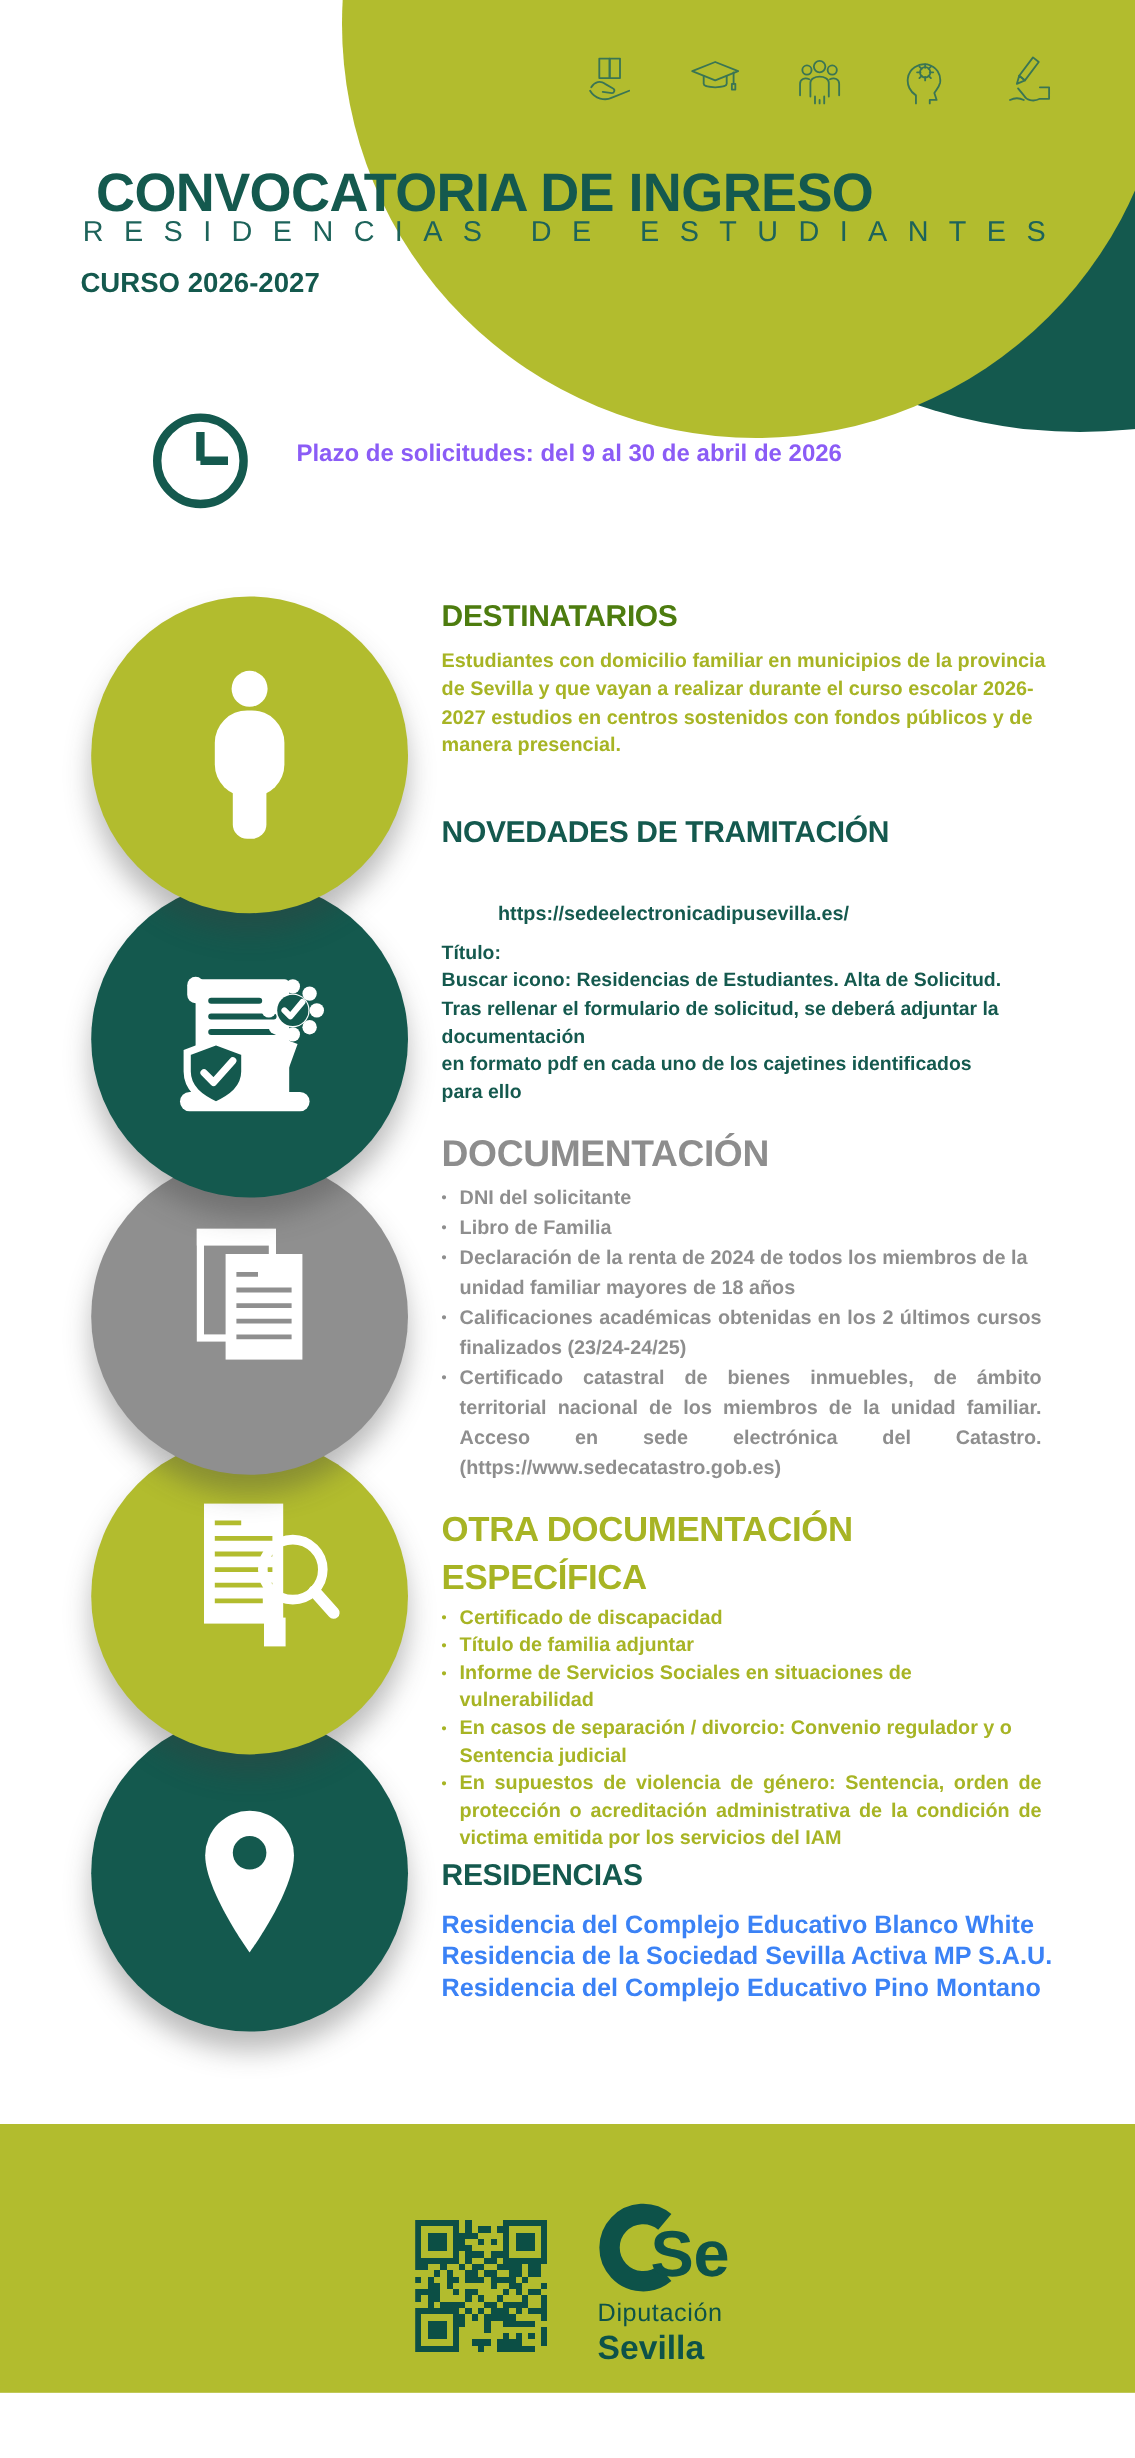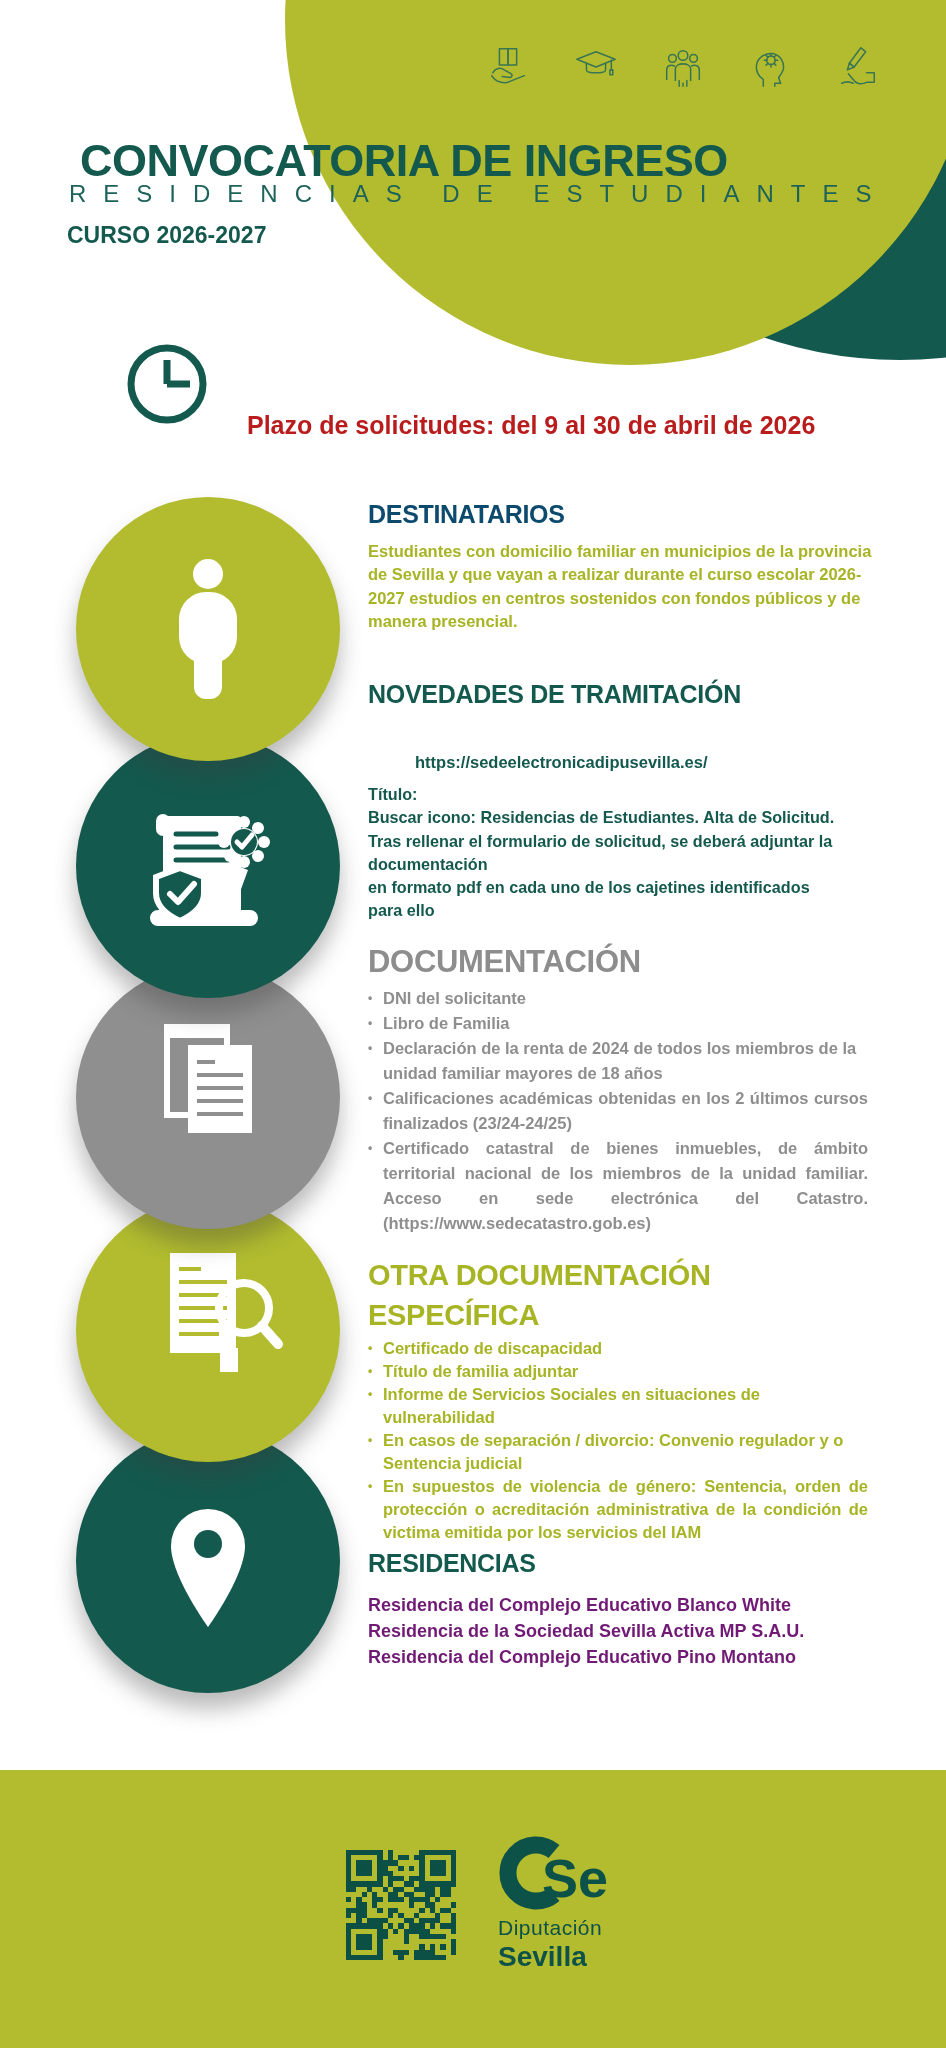--- a/index.html
+++ b/index.html
@@ -9,57 +9,57 @@
   
   .header-bg{position:absolute;top:0;left:0;}
   .top-icons{position:absolute;top:44px;left:486px;display:flex;gap:41px;}
   .top-icons svg{width:46px;height:46px;stroke:#2e6e58;fill:none;stroke-width:1.6;stroke-linecap:round;stroke-linejoin:round;opacity:.9;}
   .title{position:absolute;left:64px;top:122px;font-size:45px;font-weight:700;color:#14594e;letter-spacing:-.5px;line-height:1;margin:16px;}
   .subtitle{position:absolute;left:69px;top:182px;font-size:24px;font-weight:400;color:#1d635a;letter-spacing:17px;line-height:1;}
   .course{position:absolute;left:67px;top:224px;font-size:23px;font-weight:700;color:#14594e;line-height:1;}
 
   
   .clock{position:absolute;left:126px;top:343px;}
-  .deadline-text{position:absolute;left:247px;top:366px;font-size:25px;font-weight:700;color:#b91c1c;line-height:1.2;white-space:nowrap;margin-top:44px;}
+  .deadline-text{position:absolute;left:247px;top:366px;font-size:20px;font-weight:700;color:#8b5cf6;line-height:1.2;white-space:nowrap;}
 
   
   .big-circle{position:absolute;left:76px;width:264px;height:264px;border-radius:50%;box-shadow:0 16px 22px rgba(60,60,60,.35);}
   .big-circle svg{position:absolute;inset:0;}
   .c1{top:497px;background:#b2bc2e;z-index:15;}
   .c2{top:734px;background:#14594e;z-index:14;}
   .c3{top:965px;background:#8f8f8f;z-index:13;}
   .c4{top:1198px;background:#b2bc2e;z-index:12;}
   .c5{top:1429px;background:#14594e;z-index:11;}
 
   
   .sec-heading{position:absolute;left:368px;margin:0;font-weight:700;line-height:1;letter-spacing:-.3px;}
-  .h-dest{top:502px;font-size:25px;color:#0c4a6e;}
+  .h-dest{top:502px;font-size:25px;color:#4d7c0f;}
   .h-nov{top:682px;font-size:25px;color:#14594e;}
   .h-doc{top:946px;font-size:31px;color:#8d8d8d;}
   .h-otra{top:1255px;font-size:29px;color:#a7b424;line-height:40px;}
   .h-res{top:1551px;font-size:25px;color:#14594e;}
 
   .dest-body{position:absolute;left:368px;top:540px;width:505px;font-size:16.5px;line-height:23.3px;font-weight:700;color:#a7b424;}
   .nov-intro{position:absolute;left:368px;top:720px;width:540px;font-size:16.5px;font-weight:700;color:#14594e;line-height:1.2;}
   .nov-url{position:absolute;left:415px;top:753px;font-size:16.5px;font-weight:700;color:#14594e;line-height:1.2;}
   .tramite{position:absolute;left:368px;top:783px;width:545px;font-size:16.2px;font-weight:700;color:#14594e;line-height:23.3px;}
 
   .blist{position:absolute;left:368px;margin:0;padding:0;list-style:none;width:500px;}
   .blist li{position:relative;padding-left:15px;font-weight:700;}
   .blist li::before{content:"•";position:absolute;left:0;top:0;font-size:12px;line-height:inherit;}
   .doc-list{top:986px;font-size:16.5px;line-height:25px;color:#8e8e8e;}
   .doc-list li::before{color:#8e8e8e;}
   .otra-list{top:1337px;font-size:16.5px;line-height:23px;color:#a7b424;}
   .otra-list li::before{color:#a7b424;}
   .justify{text-align:justify;}
 
-  .res-lines{position:absolute;left:368px;top:1592px;font-size:18px;font-weight:700;color:#701a75;line-height:26px;}
-
-  
-  .footer{position:absolute;left:0;top:1770px;width:946px;height:278px;background:#b2bc2e;}
+  .res-lines{position:absolute;left:368px;top:1592px;font-size:21px;font-weight:700;color:#3b82f6;line-height:26px;}
+
+  
+  .footer{position:absolute;left:0;top:1770px;width:946px;height:224px;background:#b2bc2e;}
   .qr{position:absolute;left:346px;top:80px;width:110px;height:110px;}
   .logo{position:absolute;left:498px;top:63px;color:#0d5249;}
   .logo-mark{display:block;}
   .logo-line1{display:block;margin-top:4px;font-size:21px;font-weight:400;letter-spacing:.5px;line-height:1;}
   .logo-line2{display:block;margin-top:5px;font-size:28px;font-weight:700;line-height:1;}
 </style>
 </head>
 <body>
 
 <div class="canvas">

